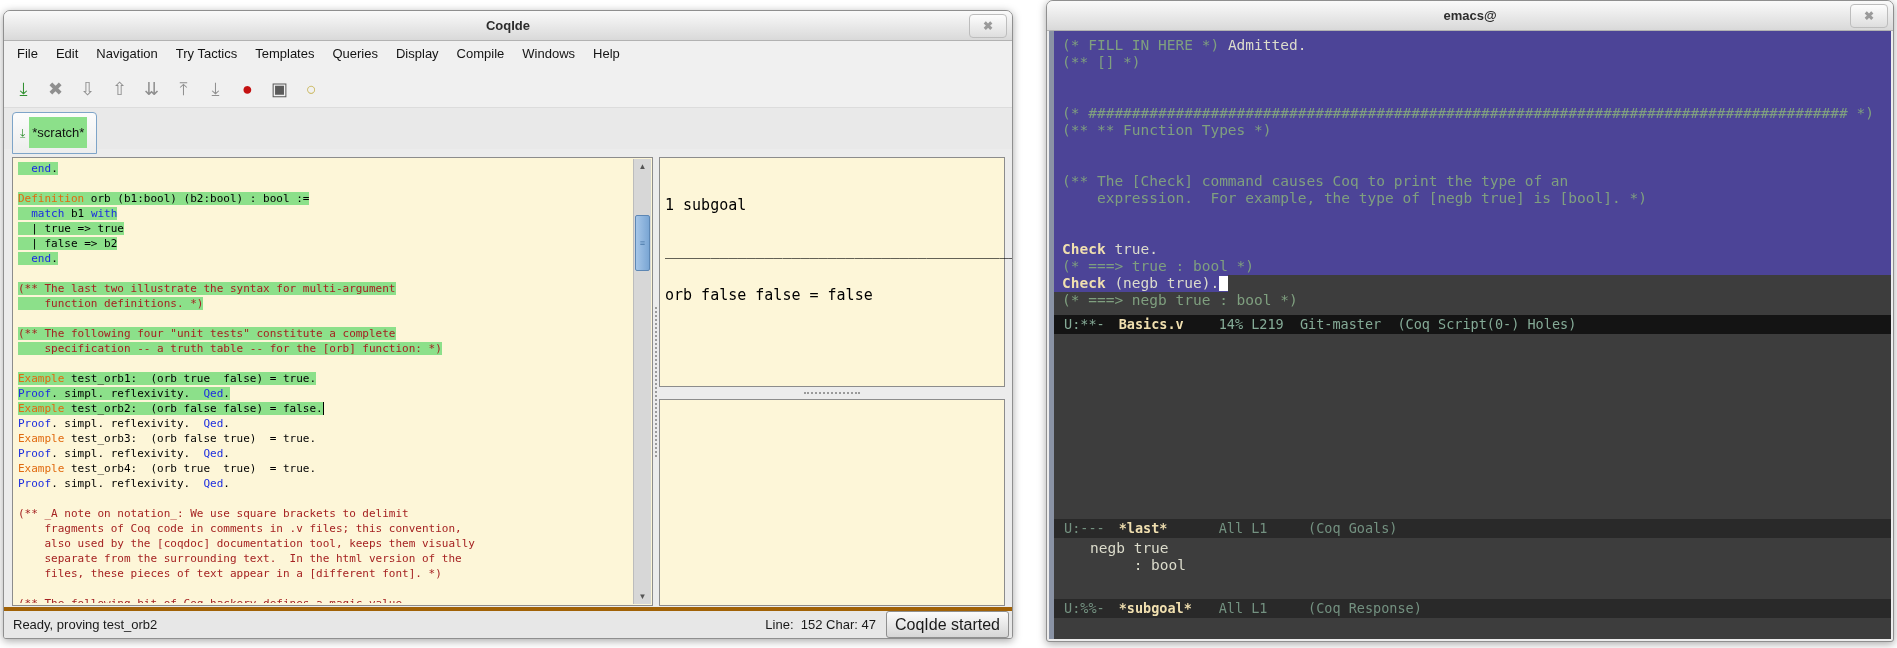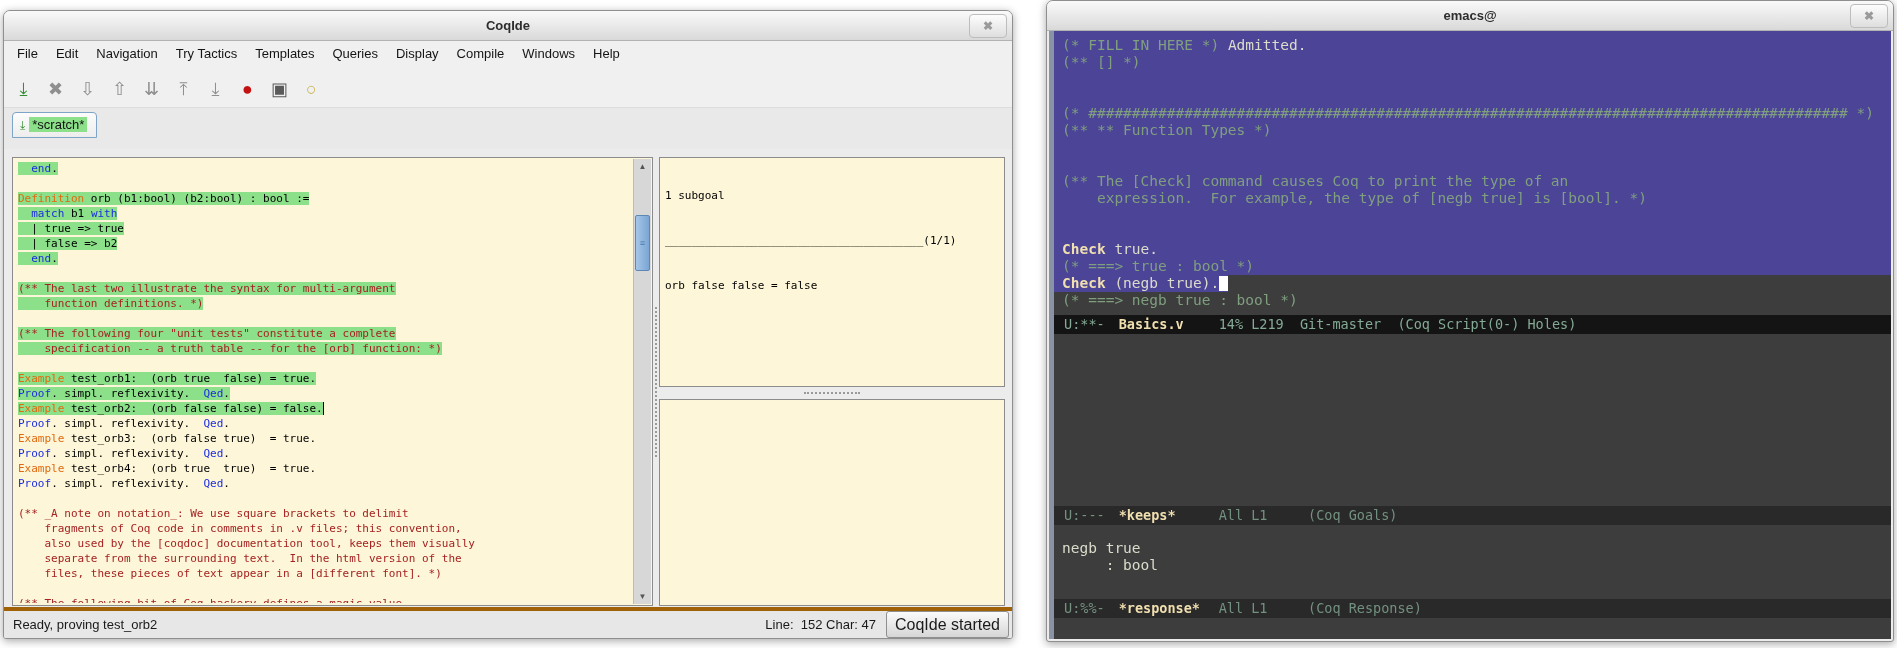--- a/index.html
+++ b/index.html
@@ -21,21 +21,21 @@
   .menu-item{padding:5px 9px;font-size:13px;color:#141414;}
   .toolbar{height:37px;display:flex;align-items:center;gap:5px;padding-left:6px;
        background:#f0f0f0;border-bottom:1px solid #dcdcdc;}
   .tool-btn{width:27px;height:27px;display:flex;align-items:center;justify-content:center;
        font-size:18px;line-height:1;}
   .tabbar{height:41px;background:#e9e9e9;padding:4px 0 0 8px;box-sizing:border-box;}
   .tab{display:inline-flex;align-items:center;gap:4px;padding:4px 9px 5px 7px;
        background:linear-gradient(#fcfcfc,#ededed);border:1px solid #7ea4c8;
        border-radius:4px 4px 0 0;}
   .tab-icon{color:#2f8f2f;font-size:12px;line-height:1;}
-  .tab-label{font-size:13px;color:#111;background:#8ce08a;padding:0 3px;}
+  .tab-label{font-size:13px;color:#111;background:#8ce08a;padding:8px 3px;}
   .main{position:absolute;left:0;right:0;top:144px;bottom:27px;background:#ececec;}
   .panel{background:#fdf6d8;border:1px solid #8c8c8c;position:absolute;box-sizing:border-box;}
   .editor-panel{left:8px;top:2px;width:641px;bottom:5px;}
   .code-area{position:absolute;left:5px;top:3px;right:20px;bottom:2px;overflow:hidden;
        font-family:"DejaVu Sans Mono",monospace;font-size:11px;line-height:15px;
        white-space:pre;color:#000;}
   .cline{height:15px;}
   .hl{background:#8ce08a;}
   .c-p{color:#000000;} .c-kw{color:#e06a10;} .c-kb{color:#1c2de0;} .c-cm{color:#a52222;}
   .caret{display:inline-block;width:1px;height:13px;background:#000;vertical-align:text-bottom;}
@@ -45,22 +45,22 @@
        font-size:8px;color:#555;}
   .sb-btn.down{position:absolute;bottom:0;left:0;right:0;}
   .sb-thumb{position:absolute;left:1px;right:1px;top:56px;height:54px;border-radius:2px;
        background:linear-gradient(90deg,#a6c6e8,#7aa6d4);border:1px solid #5d87b4;
        display:flex;align-items:center;justify-content:center;color:#4a78a8;font-size:9px;}
   .vsplit{position:absolute;left:649px;width:6px;top:2px;bottom:5px;
        display:flex;align-items:center;justify-content:center;}
   .vsplit::before{content:"";height:150px;border-left:2px dotted #9a9a9a;}
   .right-col{position:absolute;left:655px;right:7px;top:2px;bottom:5px;}
   .goals-panel{left:0;right:0;top:0;height:230px;
-       font-family:"DejaVu Sans Mono",monospace;font-size:11px;line-height:15px;
-       white-space:pre;padding:0 5px;}
+       font-family:"DejaVu Sans Mono",monospace;font-size:15px;line-height:15px;
+       white-space:pre;padding:10px 5px;}
   .sep-row{color:#000;}
   .hsplit{position:absolute;left:0;right:0;top:230px;height:12px;
        display:flex;align-items:center;justify-content:center;}
   .hsplit::before{content:"";width:56px;border-top:2px dotted #9a9a9a;}
   .msg-panel{left:0;right:0;top:242px;bottom:0;}
   .statusbar{position:absolute;left:0;right:0;bottom:0;height:27px;background:#e7e7e7;
        border-top:4px solid #a16207;display:flex;align-items:center;font-size:13px;color:#1a1a1a;}
   .status-text{padding-left:9px;}
   .line-info{margin-left:auto;white-space:pre;}
   .started-btn{width:121px;height:25px;margin:0 3px 0 10px;border:1px solid #8f8f8f;border-radius:3px;
@@ -85,21 +85,21 @@
        vertical-align:bottom;margin-bottom:1px;}
   .fringe-arrow{position:absolute;left:-5px;top:2px;font-size:10px;color:#d8c0c0;}
   .modeline{height:19px;background:#141414;display:flex;align-items:center;
        font-size:13.5px;white-space:pre;padding-left:10px;}
   .modeline.inactive{background:#292929;}
   .ml-prefix{color:#85ab97;}
   .ml-buffer{color:#f0dfaf;font-weight:bold;margin-left:14px;display:inline-block;min-width:100px;}
   .ml-info{color:#85ab97;}
   .modeline.inactive .ml-prefix,.modeline.inactive .ml-info{color:#739180;}
   .goals-win{flex:1;}
-  .resp-win{height:59px;padding-top:15px;}
+  .resp-win{height:59px;padding-top:2px;margin-left:28px;}
   .resp-win .eline{padding-left:8px;}
   .minibuf{height:21px;}
 </style>
 </head>
 <body>
 
 <div class="win" id="coqide">
   <div class="titlebar">
     <span class="title-text">CoqIde</span>
     <span class="close-btn">✖</span>
@@ -172,25 +172,25 @@
       <div class="purple-pad"></div>
       <div class="ebuf"><div class="eline e-full"><span class="w"><span class="e-cm">(* FILL IN HERE *) </span><span class="e-pl">Admitted.</span></span></div><div class="eline e-full"><span class="w"><span class="e-cm">(** [] *)</span></span></div><div class="eline e-full">&nbsp;</div><div class="eline e-full">&nbsp;</div><div class="eline e-full"><span class="w"><span class="e-cm">(* ####################################################################################### *)</span></span></div><div class="eline e-full"><span class="w"><span class="e-cm">(** ** Function Types *)</span></span></div><div class="eline e-full">&nbsp;</div><div class="eline e-full">&nbsp;</div><div class="eline e-full"><span class="w"><span class="e-cm">(** The [Check] command causes Coq to print the type of an</span></span></div><div class="eline e-full"><span class="w"><span class="e-cm">    expression.  For example, the type of [negb true] is [bool]. *)</span></span></div><div class="eline e-full">&nbsp;</div><div class="eline e-full">&nbsp;</div><div class="eline e-full"><span class="w"><span class="e-kw">Check</span><span class="e-pl"> true.</span></span></div><div class="eline e-full"><span class="w"><span class="e-cm">(* ===&gt; true : bool *)</span></span></div><div class="eline"><span class="w e-inline"><span class="e-kw">Check</span><span class="e-pl"> (negb true).</span><span class="block-cursor"></span></span></div><div class="eline"><span class="fringe-arrow">▸</span><span class="w"><span class="e-cm">(* ===&gt; negb true : bool *)</span></span></div></div>
       <div class="modeline">
         <span class="ml-prefix">U:**-</span>
         <span class="ml-buffer">Basics.v</span>
         <span class="ml-info">14% L219  Git-master  (Coq Script(0-) Holes)</span>
       </div>
       <div class="goals-win"></div>
       <div class="modeline inactive">
         <span class="ml-prefix">U:---</span>
-        <span class="ml-buffer">*keeps*</span>
+        <span class="ml-buffer">*last*</span>
         <span class="ml-info">All L1     (Coq Goals)</span>
       </div>
       <div class="resp-win"><div class="eline">negb true</div><div class="eline">     : bool</div></div>
       <div class="modeline inactive">
         <span class="ml-prefix">U:%%-</span>
-        <span class="ml-buffer">*response*</span>
+        <span class="ml-buffer">*subgoal*</span>
         <span class="ml-info">All L1     (Coq Response)</span>
       </div>
       <div class="minibuf"></div>
     </div>
   </div>
 </div>
 
 </body></html>

